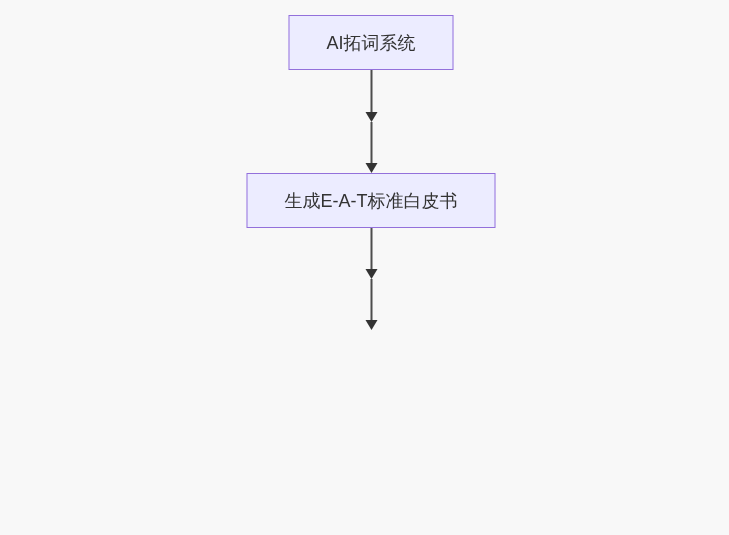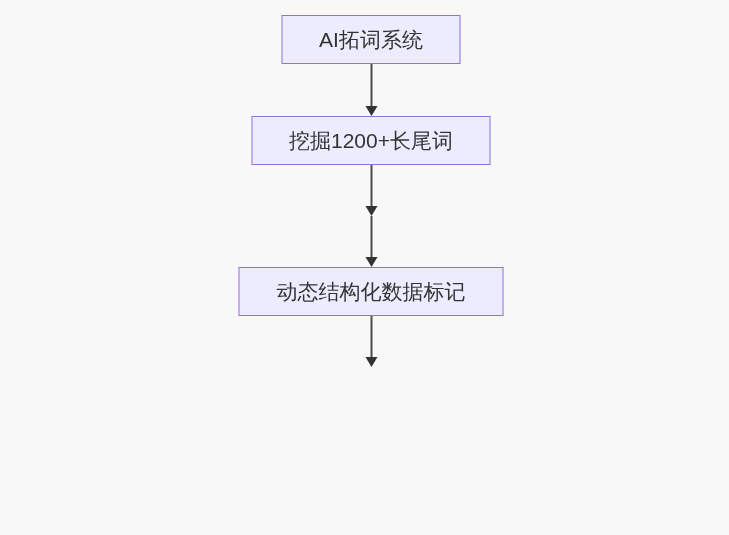--- a/index.html
+++ b/index.html
@@ -15,29 +15,29 @@
     position: absolute;
     left: 371px;
     top: 15px;
     transform: translateX(-50%);
     display: flex;
     flex-direction: column;
     align-items: center;
   }
 
   .node {
-    height: 49px;
+    height: 55px;
     padding: 16px 37px;
     background: #ECECFF;
     border: 1px solid #9370DB;
     display: flex;
     align-items: center;
     justify-content: center;
     color: #333333;
-    font-size: 21px;
+    font-size: 18px;
     white-space: nowrap;
   }
 
   .arrow {
     height: 51px;
     width: 14px;
     display: flex;
     flex-direction: column;
     align-items: center;
   }
@@ -60,34 +60,33 @@
 
 <div class="flow">
 
   <div class="node">AI拓词系统</div>
 
   <div class="arrow first">
     <div class="line"></div>
     <div class="head"></div>
   </div>
 
-  <div class="node">挖掘1200+长尾词</div>
+
+  <div class="arrow">
+    <div class="line"></div>
+    <div class="head"></div>
+  </div>
+
+  <div class="node">生成E-A-T标准白皮书</div>
 
   <div class="arrow">
     <div class="line"></div>
     <div class="head"></div>
   </div>
 
 
   <div class="arrow">
     <div class="line"></div>
     <div class="head"></div>
   </div>
 
-  <div class="node">动态结构化数据标记</div>
-
-  <div class="arrow">
-    <div class="line"></div>
-    <div class="head"></div>
-  </div>
-
 
 </div>
 
 </body></html>

